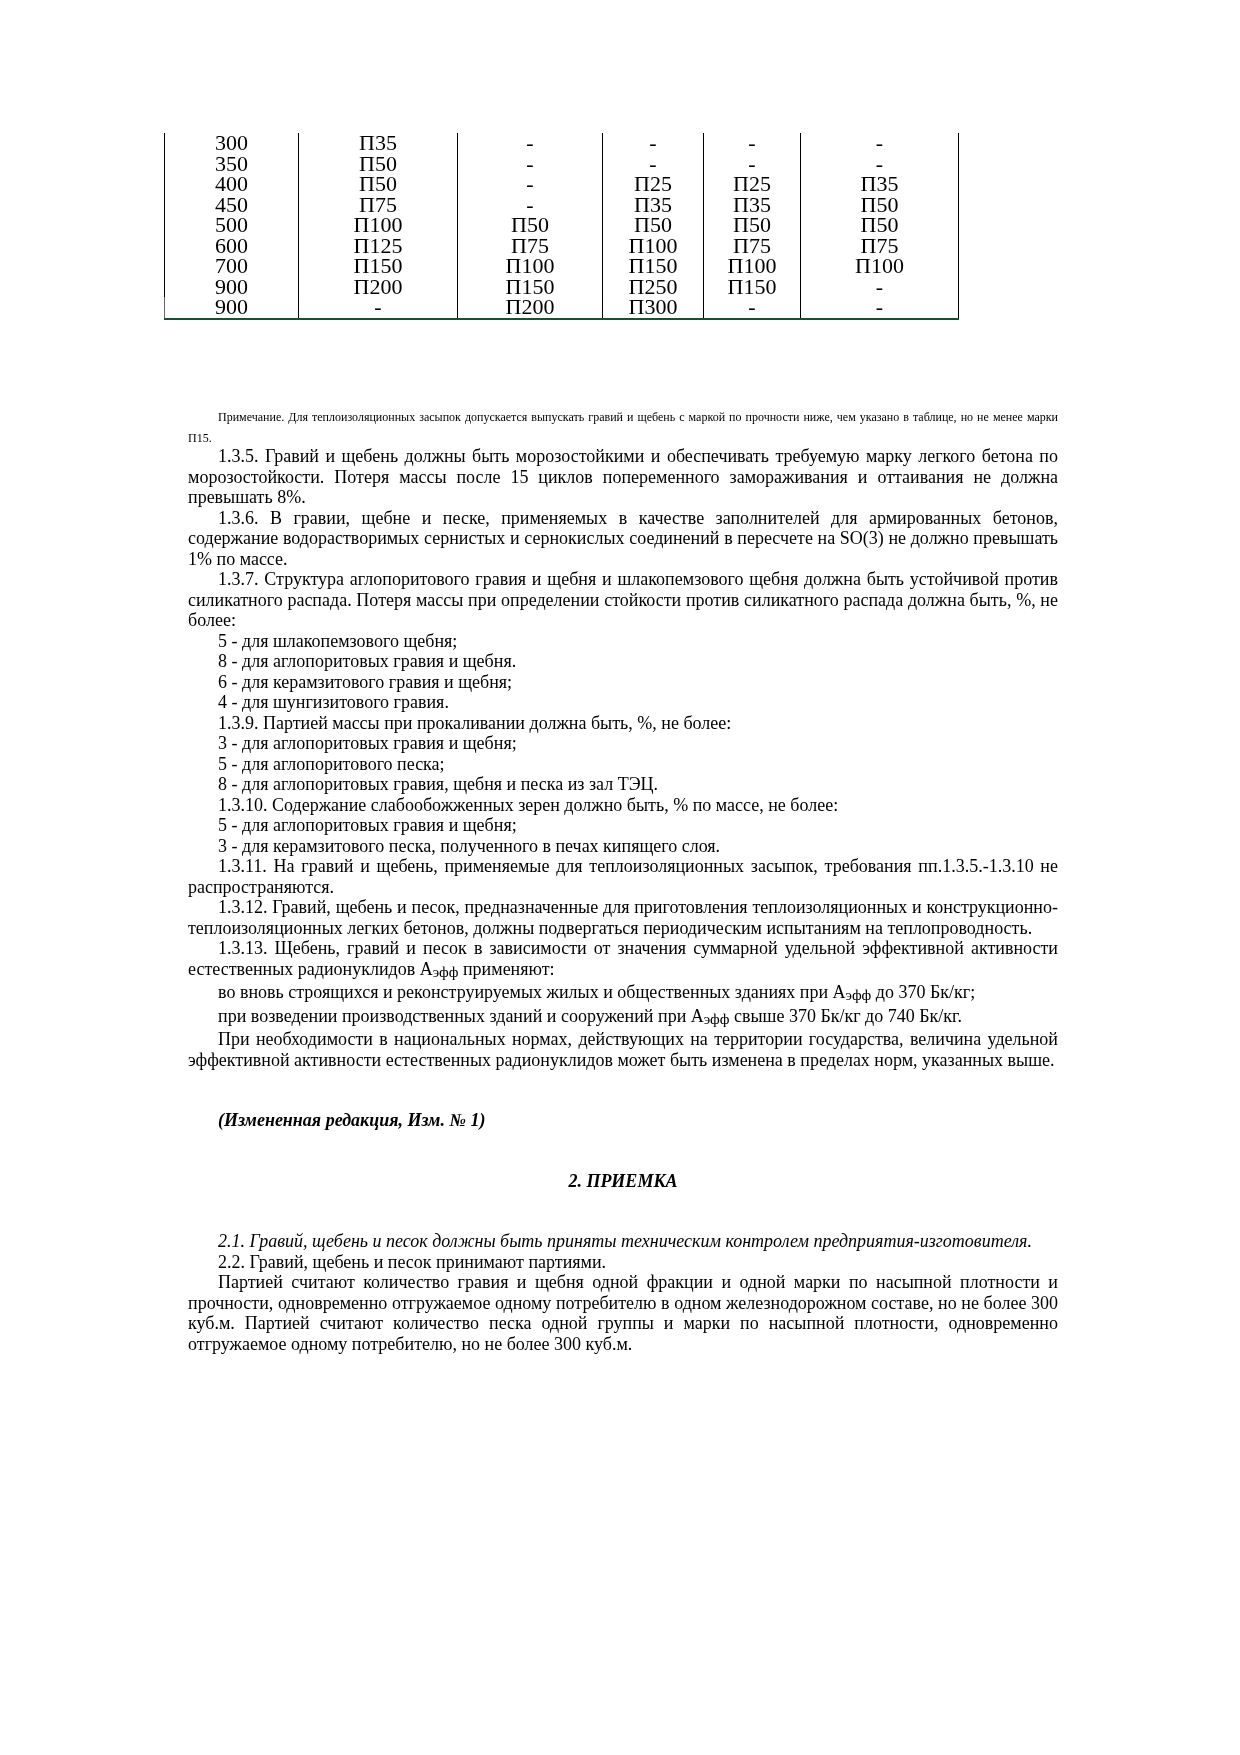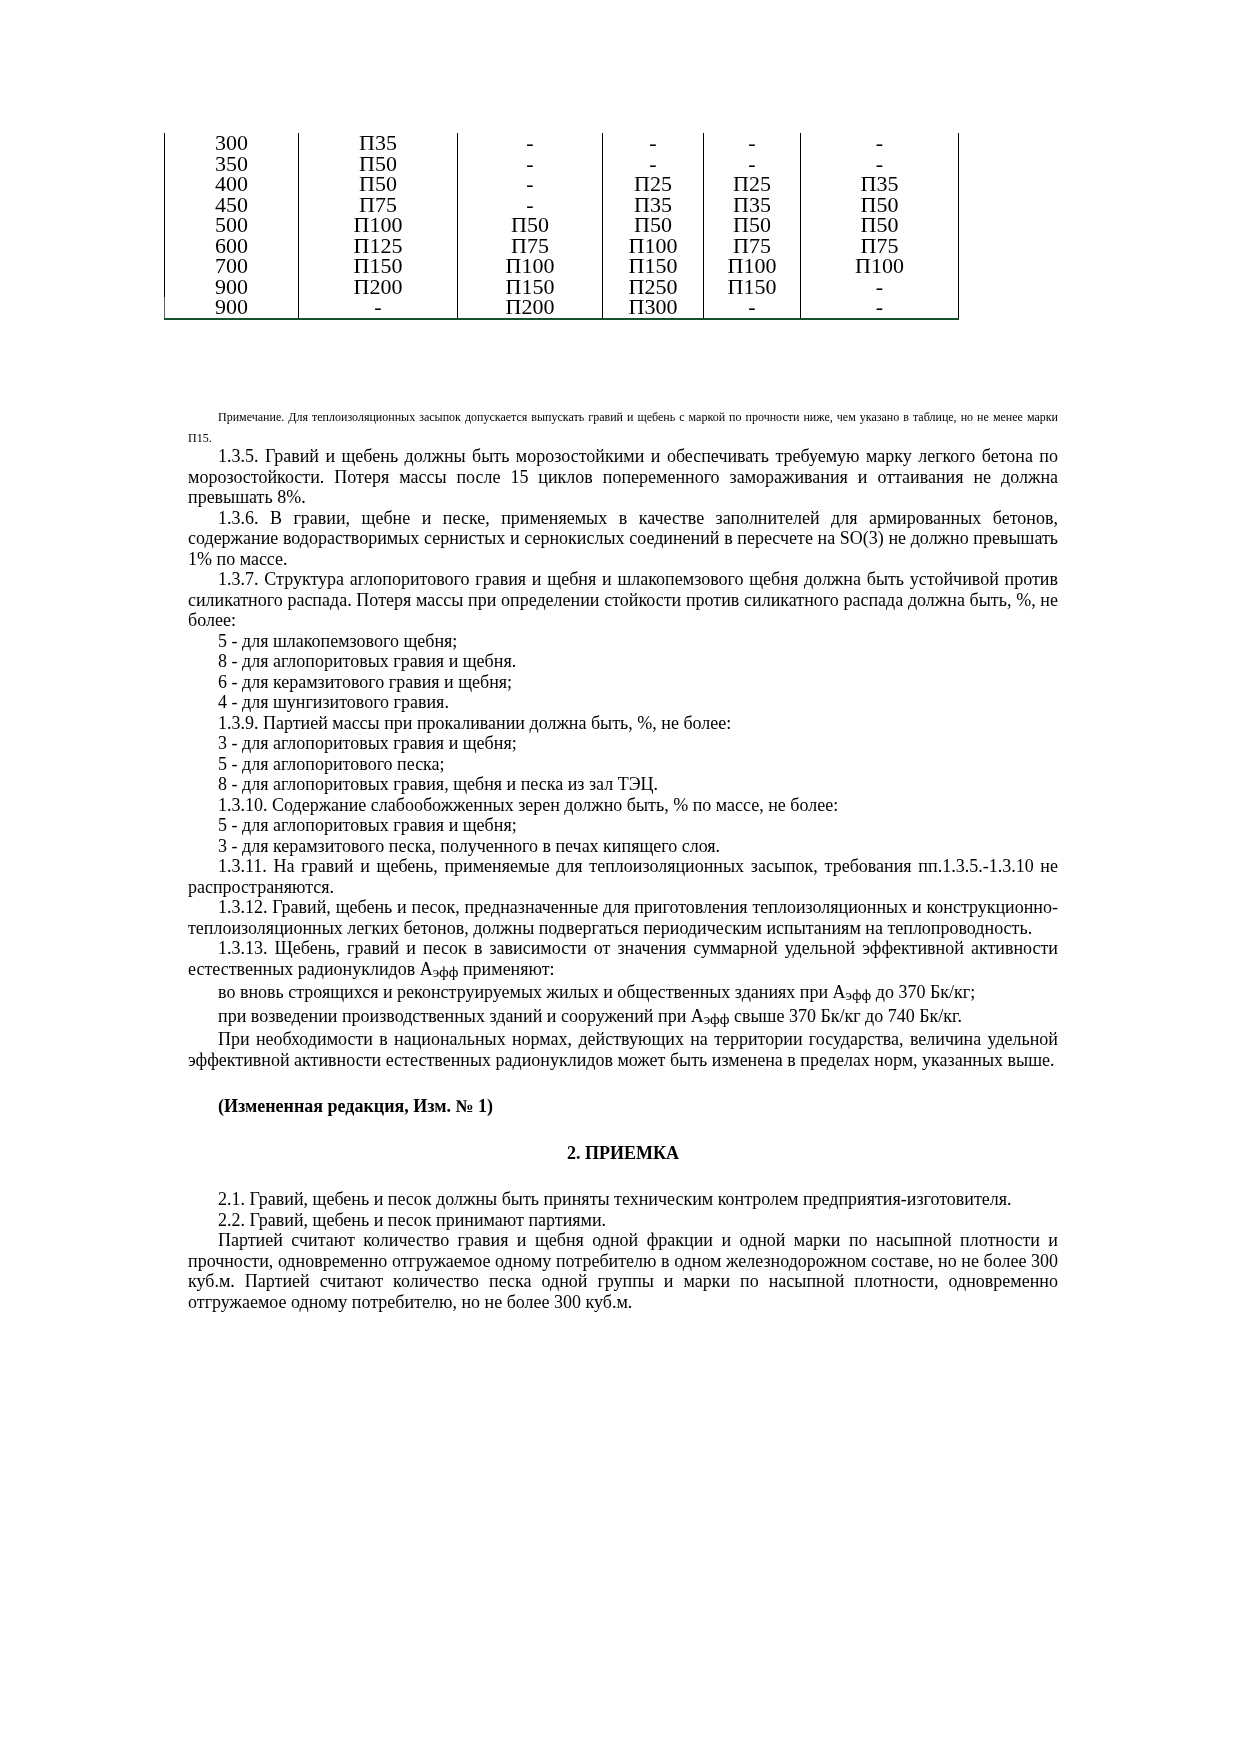--- a/index.html
+++ b/index.html
@@ -15,21 +15,21 @@
   .tbl tr:last-child td { border-bottom: 2px solid #14532d; }
   .tbl tr:last-child td:first-child { border-left: 1px solid #666; }
   .c0 { width: 133px; } .c1 { width: 158px; } .c2 { width: 144px; }
   .c3 { width: 100px; } .c4 { width: 96px; } .c5 { width: 157px; }
 
   .note { position: absolute; left: 188px; top: 407px; width: 870px; font-size: 12px;
           line-height: 21px; text-align: justify; text-indent: 30px; }
 
   .body { position: absolute; left: 188px; top: 446px; width: 870px; font-size: 18px; line-height: 20.5px; }
   .p { text-align: justify; text-indent: 30px; margin: 0; }
-  .p.gap { margin-top: 26px; }
+  .p.gap { margin-top: 40px; font-style: italic; }
   .bold { font-weight: bold; }
   .center { text-align: center; text-indent: 0; }
   sub.s { font-size: 15px; vertical-align: -2px; }
 </style>
 </head>
 <body>
 
 <div class="page">
 
   <table class="tbl">

